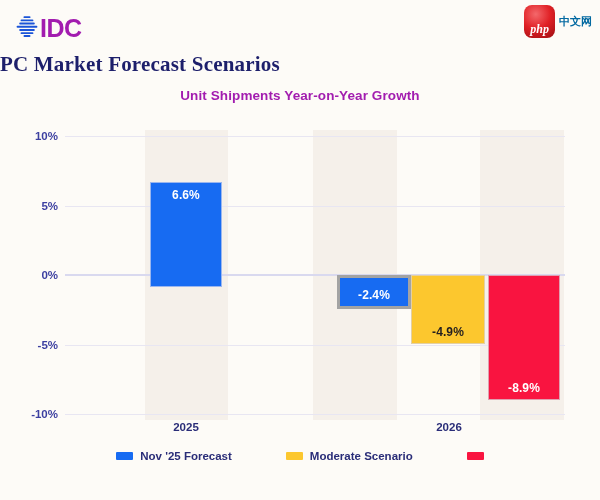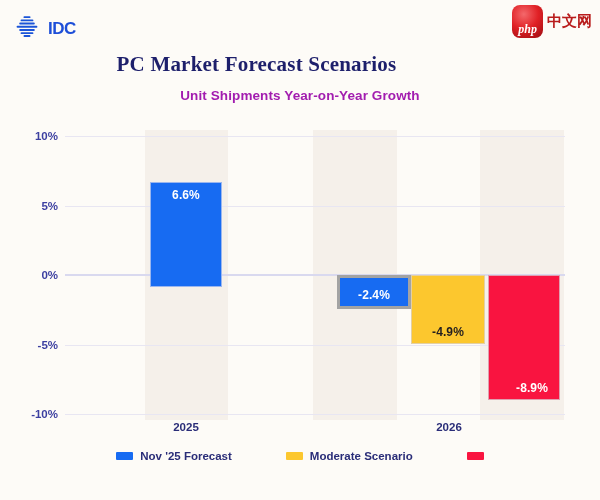--- a/index.html
+++ b/index.html
@@ -20,26 +20,25 @@
     position: absolute;
     left: 16px;
     top: 14px;
     display: flex;
     align-items: center;
     gap: 2px;
   }
   #brand-logo .globe { display: block; }
   #brand-logo .wordmark {
     font-family: "Liberation Sans", sans-serif;
-    font-size: 17px;
-    font-weight: bold;
-    color: #1d4ed8;
+    font-size: 25px;
+    font-weight: bold;
+    color: #a21caf;
     letter-spacing: -0.5px;
     line-height: 1;
-    margin-left: 8px;
   }
 
   #watermark {
     position: absolute;
     right: 8px;
     top: 5px;
     display: flex;
     align-items: center;
     gap: 4px;
   }
@@ -50,33 +49,32 @@
     font-family: "Liberation Serif", serif;
     font-style: italic;
     font-weight: bold;
     font-size: 12px;
     line-height: 14px;
     padding: 17px 6px 2px 6px;
     border-radius: 8px;
   }
   #watermark .cn-text {
     font-family: "DejaVu Sans", sans-serif;
-    font-size: 15px;
-    font-weight: bold;
-    color: #b91c1c;
+    font-size: 11px;
+    font-weight: bold;
+    color: #0369a1;
     letter-spacing: 0px;
   }
 
   
   #chart-title {
     position: absolute;
     left: 0;
     top: 52px;
     width: 513px;
-    text-align: center;
     font-family: "Liberation Serif", serif;
     font-size: 21px;
     font-weight: bold;
     color: #1d1f6b;
     letter-spacing: 0.2px;
   }
   #chart-subtitle {
     position: absolute;
     left: 0;
     top: 88px;
@@ -228,21 +226,21 @@
 
   <div class="bar" style="left:272px; width:74px; top:145px; height:34px; background:#176bf2; border:3px solid #a3a3a3;">
     <span class="bar-label bottom" style="color:#ffffff;">-2.4%</span>
   </div>
 
   <div class="bar" style="left:346px; width:74px; top:145px; height:69px; background:#fcc72e; border:1px solid #e3cfa4;">
     <span class="bar-label bottom" style="color:#231f20;">-4.9%</span>
   </div>
 
   <div class="bar" style="left:423px; width:72px; top:145px; height:125px; background:#f91440; border:1px solid #e0a0b0;">
-    <span class="bar-label bottom" style="color:#ffffff;padding-left:8px;">-8.9%</span>
+    <span class="bar-label bottom" style="color:#ffffff;">-8.9%</span>
   </div>
 
   <div class="xtick" style="left:121px; top:291px;">2025</div>
   <div class="xtick" style="left:384px; top:291px;">2026</div>
 </div>
 
 <div id="legend">
   <div class="legend-item">
     <span class="legend-swatch" style="background:#176bf2;"></span>
     <span class="legend-label">Nov '25 Forecast</span>

